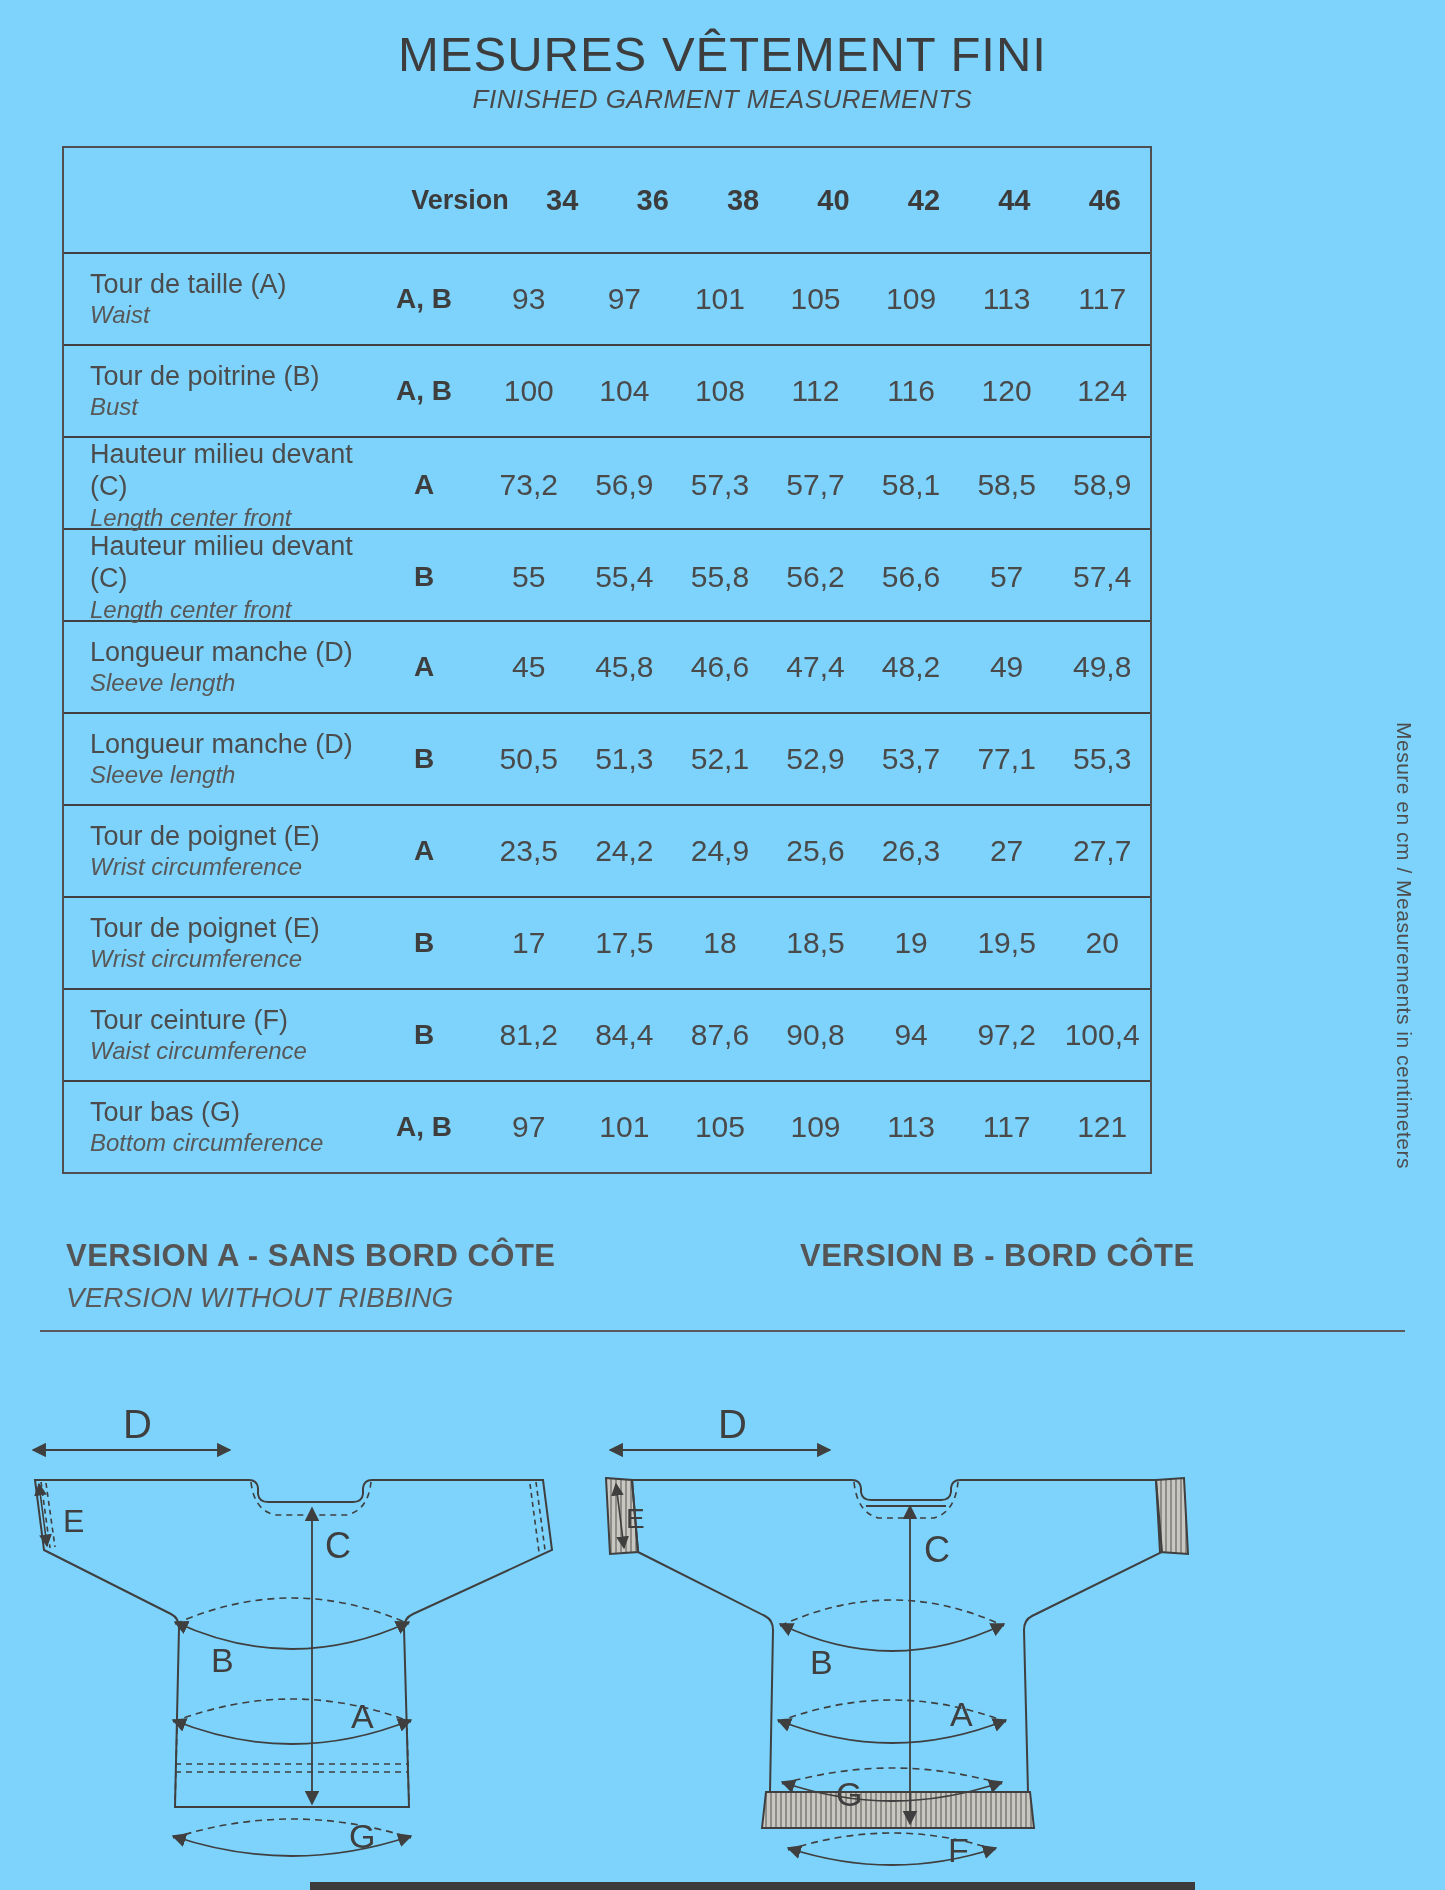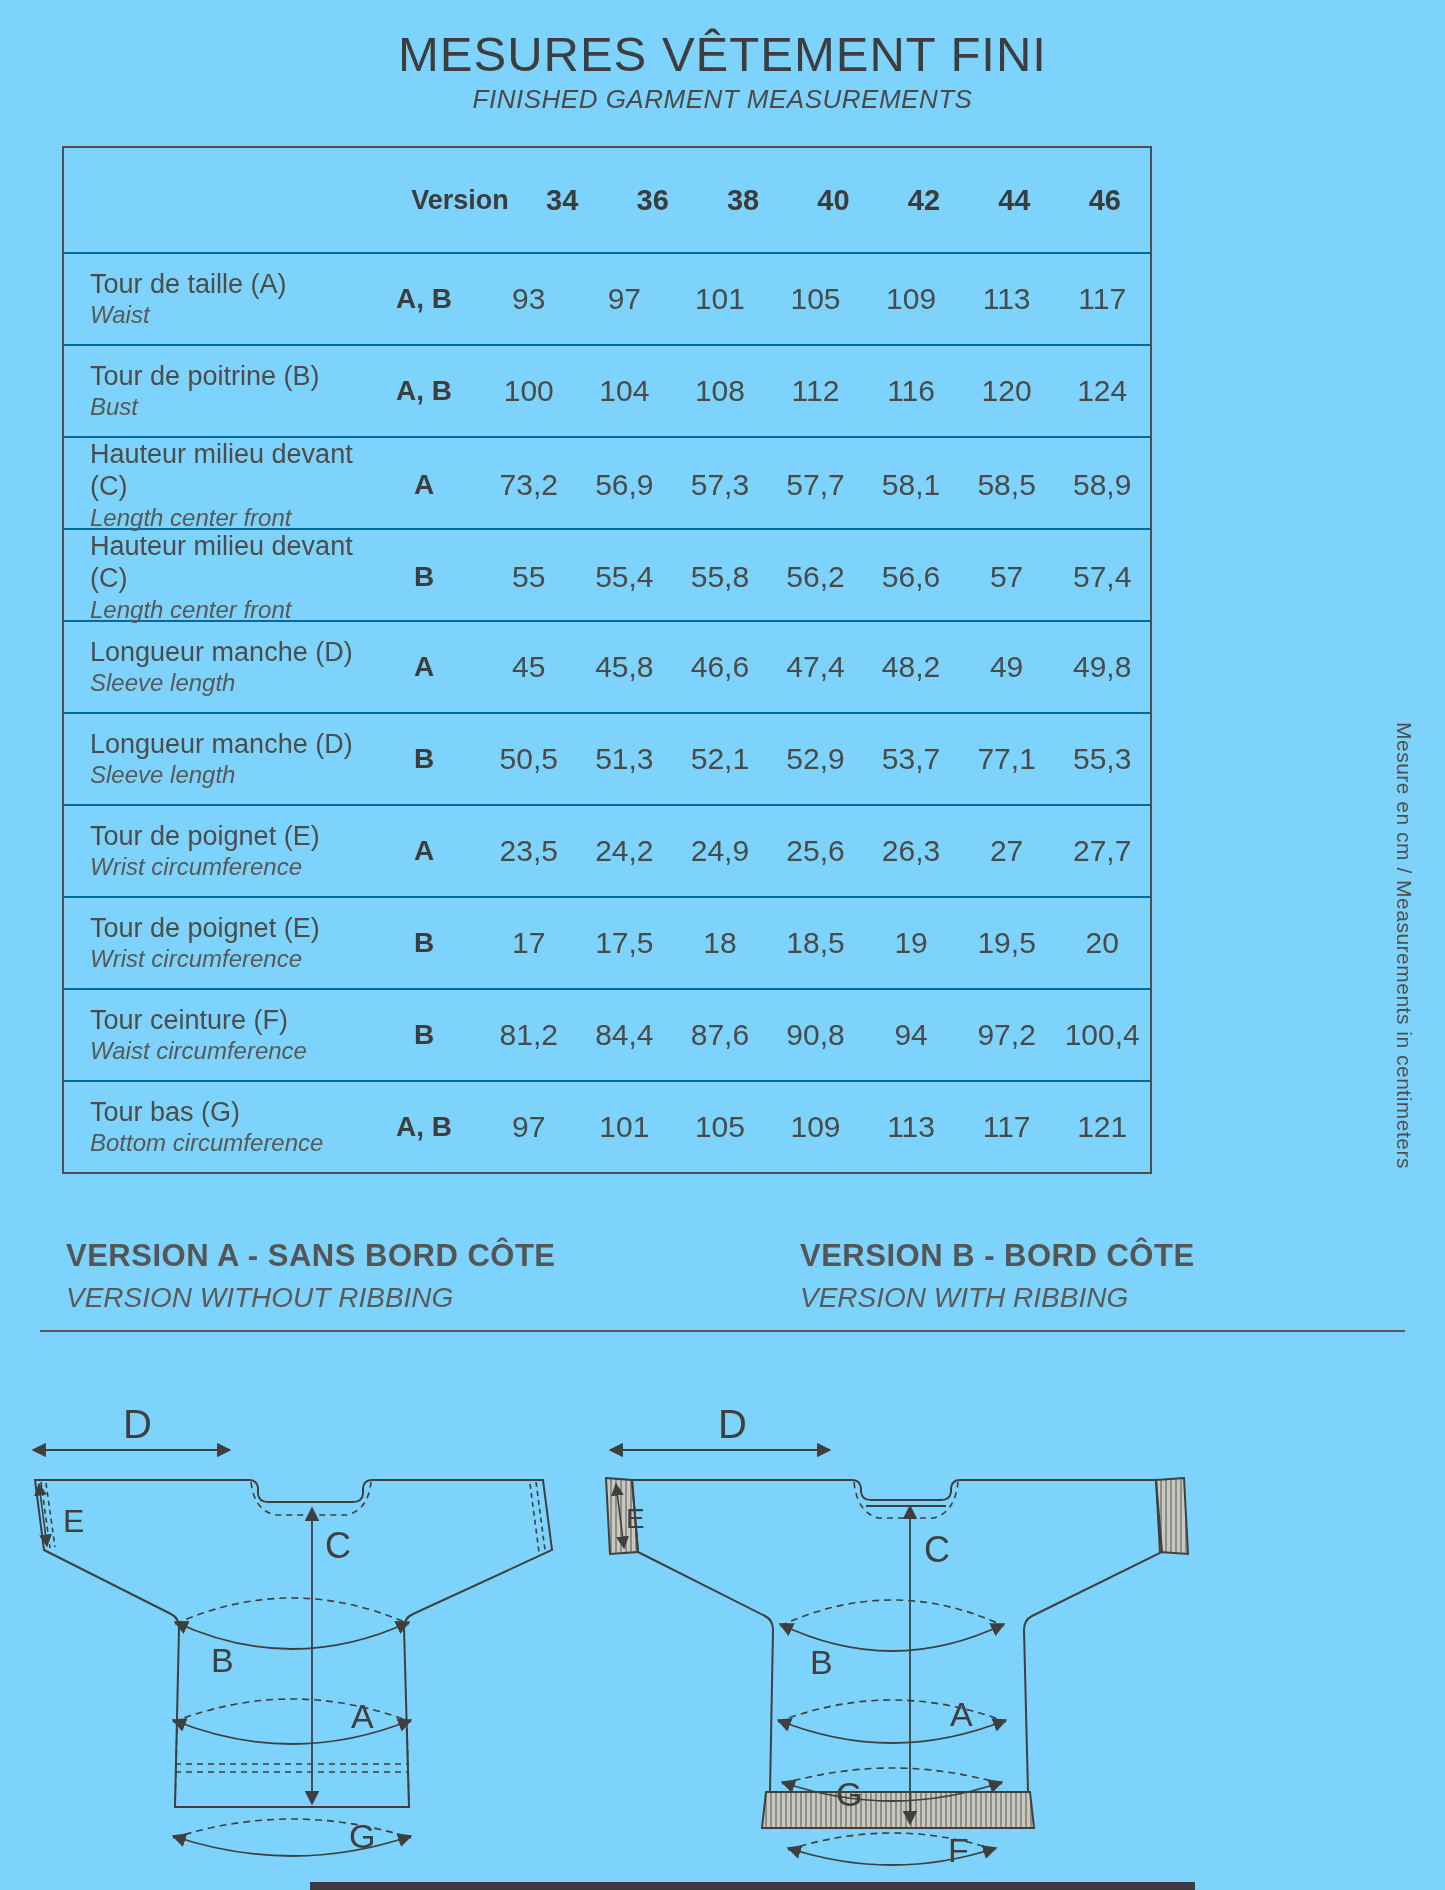--- a/index.html
+++ b/index.html
@@ -21,21 +21,21 @@
     letter-spacing:0.5px; color:#4a4a4a;
   }
   
   .mtable{
     position:absolute; left:62px; top:146px; width:1086px;
     border:2px solid #4f4f4f;
   }
   .trow{
     display:grid;
     grid-template-columns:303px 114px repeat(7,1fr);
-    height:90px; border-top:2px solid #0369a1;
+    height:90px; border-top:2px solid #404040;
   }
   .trow.thead{ height:104px; border-top:none;padding-left:36px; }
   .cell{ display:flex; align-items:center; justify-content:center; }
   .cell.lab{
     flex-direction:column; align-items:flex-start; justify-content:center;
     padding-left:26px;
   }
   .lab .fr{ font-size:27px; color:#4c4c4c; line-height:1.2; }
   .lab .en{ font-size:24px; font-style:italic; color:#585858; line-height:1.25; }
   .cell.ver{ font-weight:700; font-size:28px; color:#3e3e3e; }
@@ -242,21 +242,20 @@
   </div>
 
   <div class="side-note">Mesure en cm / Measurements in centimeters</div>
 
   <div class="vhead a">
     <h2>VERSION A - SANS BORD CÔTE</h2>
     <div class="vsub">VERSION WITHOUT RIBBING</div>
   </div>
   <div class="vhead b">
     <h2>VERSION B - BORD CÔTE</h2>
-    <div class="vsub">VERSION WITH RIBBING</div>
   </div>
 
   <div class="divider"></div>
 
   <svg class="diagram a" width="535" height="488" viewBox="0 0 535 488">
     <defs>
       <marker id="arrA" viewBox="0 0 10 10" refX="9" refY="5" markerWidth="8" markerHeight="8" orient="auto-start-reverse">
         <path d="M0,0 L10,5 L0,10 z" fill="#3f3f3f"></path>
       </marker>
     </defs>

